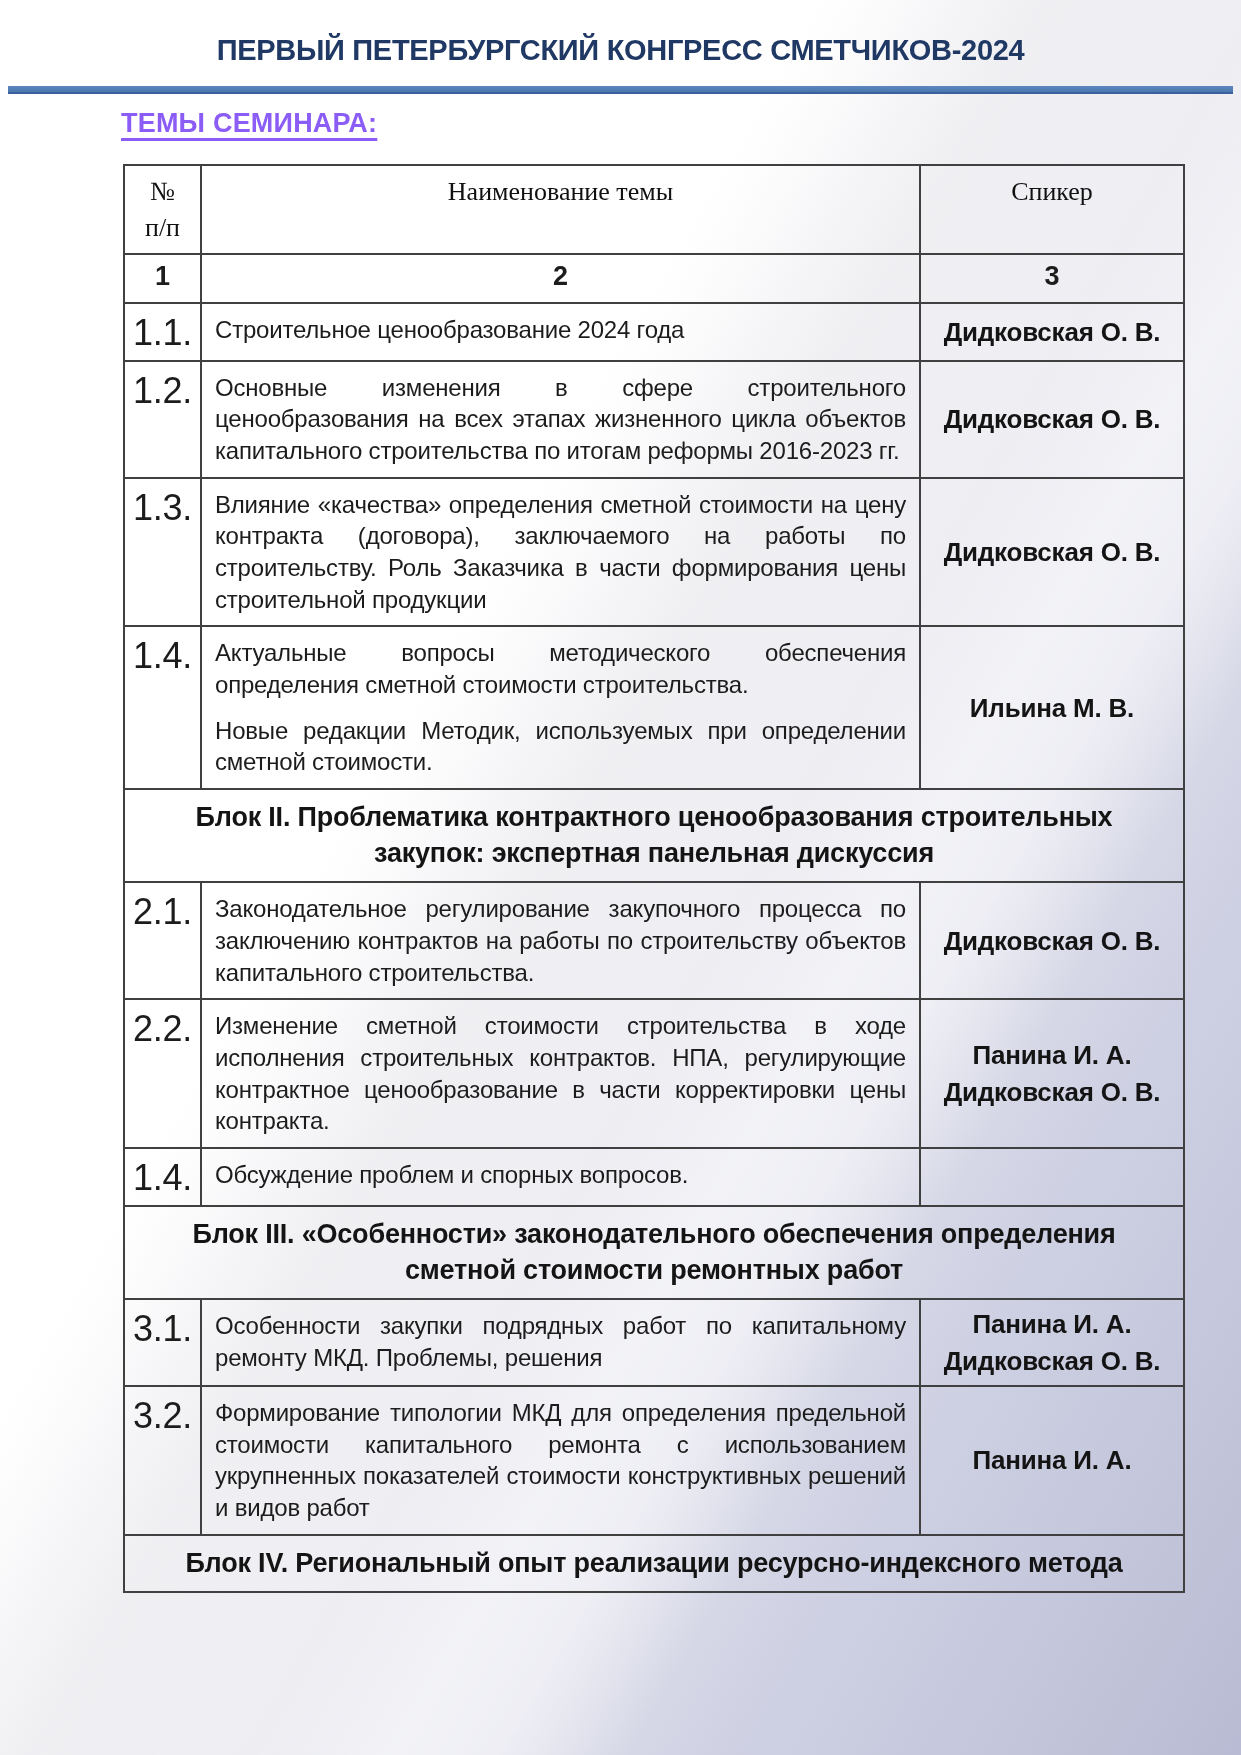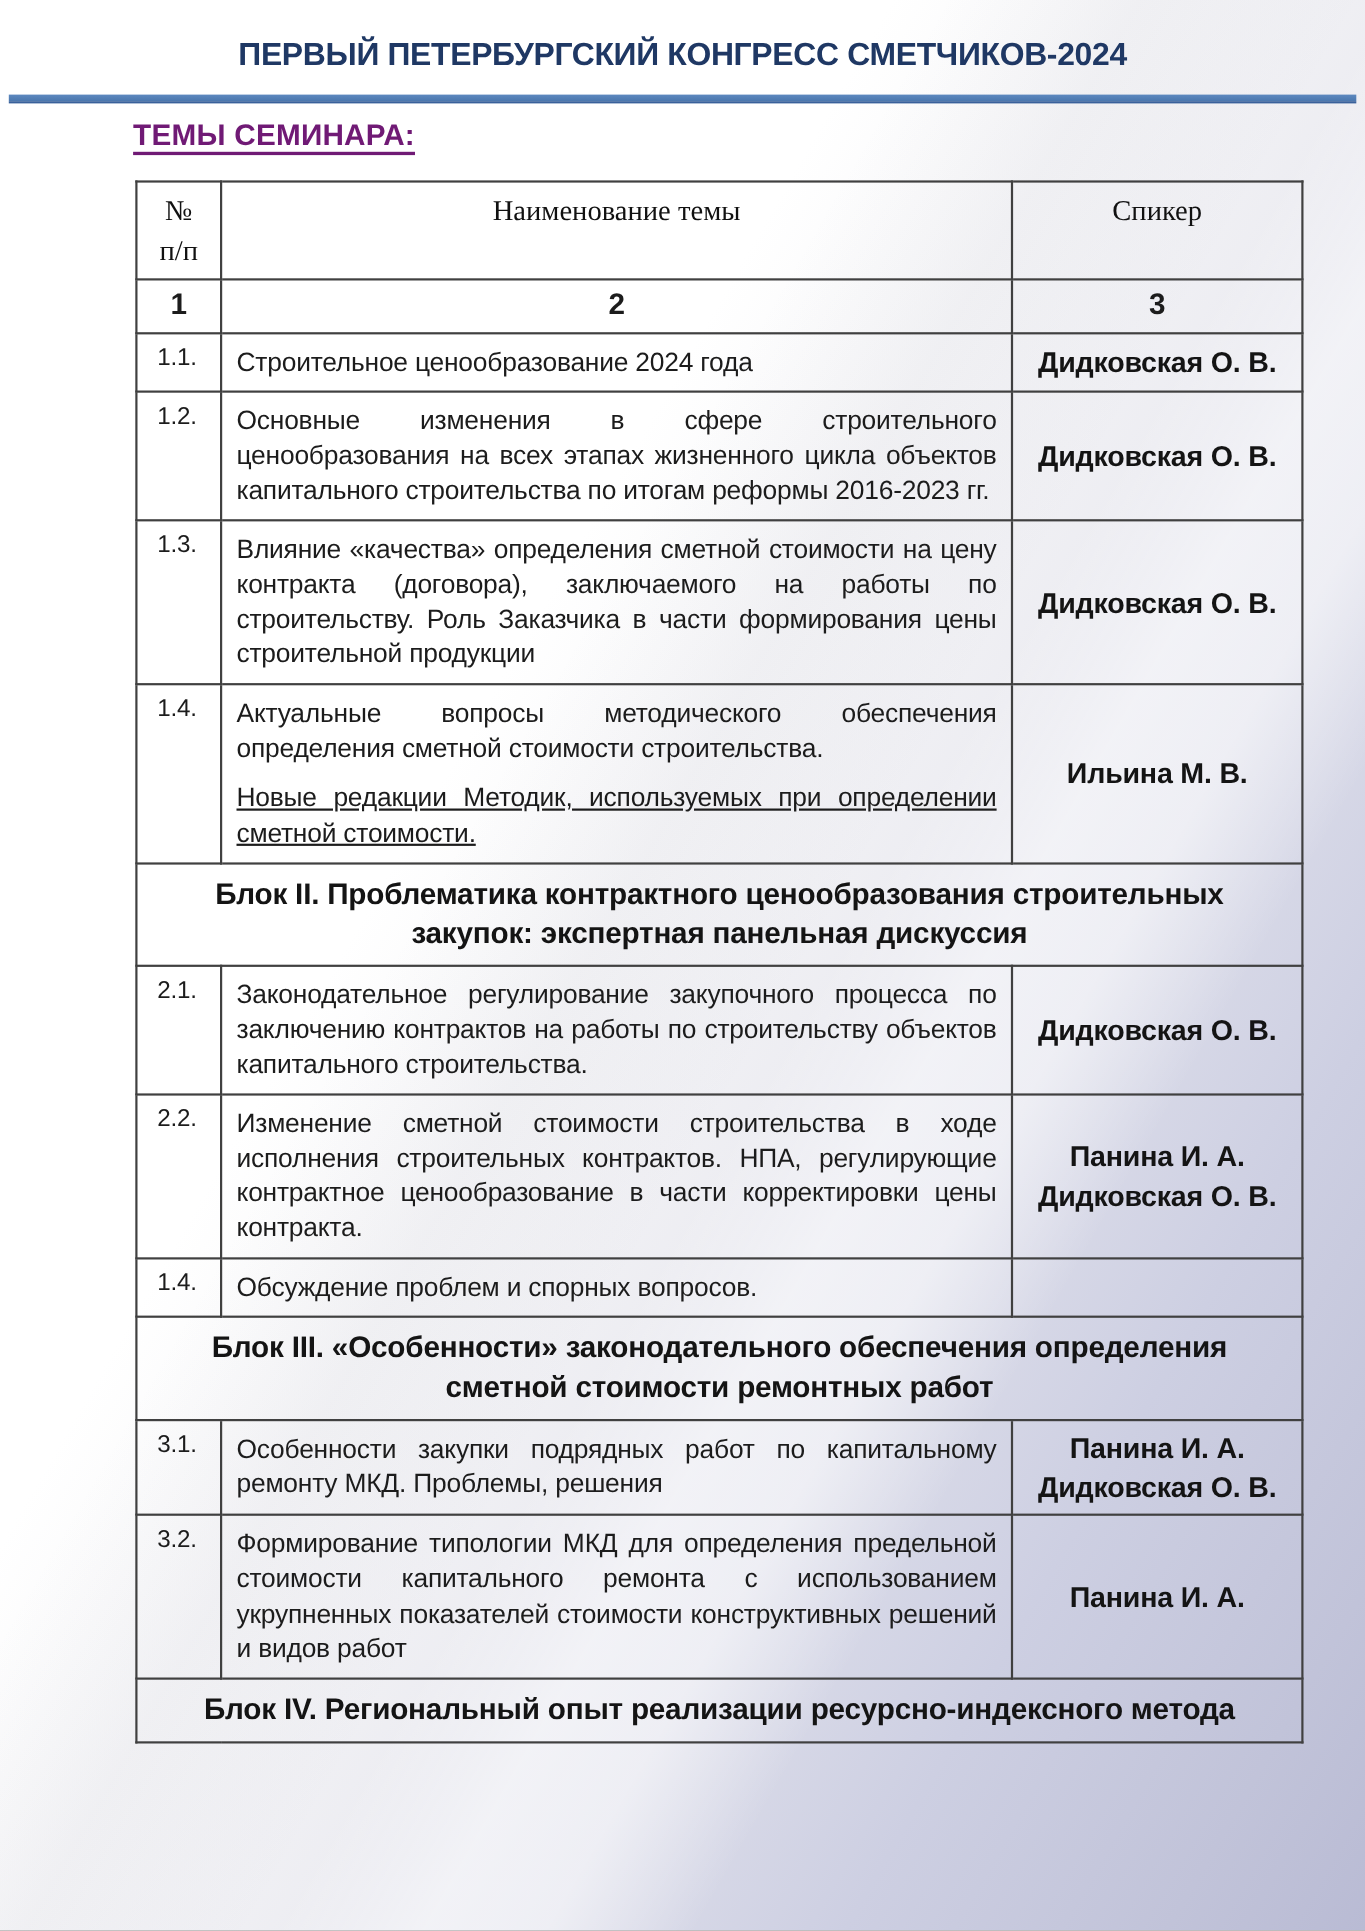--- a/index.html
+++ b/index.html
@@ -27,21 +27,21 @@
     letter-spacing:-0.3px;
     color:#1f3864;
   }
   .rule{
     position:absolute;top:86px;left:8px;right:8px;height:6px;
     background:linear-gradient(180deg,#5d88bf,#4a77ae);
     border-bottom:2px solid #3a619b;
   }
   .section-heading{
     position:absolute;top:108px;left:121px;
-    font-size:27px;font-weight:bold;color:#701a75;
+    font-size:27px;font-weight:bold;color:#8b5cf6;
     letter-spacing:.2px;
     text-decoration:underline;
     text-decoration-thickness:3px;
     text-underline-offset:6px;
     text-align:right;
   }
   table.agenda{
     position:absolute;top:164px;left:123px;
     width:1060px;
     border-collapse:collapse;
@@ -78,35 +78,35 @@
   td.block-cell{
     font-weight:bold;
     text-align:center;
     font-size:27px;
     line-height:1.32;
     padding:10px 24px;
     color:#141414;
   }
   
   td.num-cell{
-    text-align:left;
+    text-align:center;
     vertical-align:top;
-    font-size:22px;
-    padding:8px 18px 6px;
+    font-size:36px;
+    padding:8px 2px 6px;
   }
   td.topic-cell{
     text-align:justify;
     vertical-align:top;
     font-size:24px;
     line-height:1.32;
     padding:10px 13px;
     margin-left:36px;
   }
   td.topic-cell p{margin:0;}
-  td.topic-cell p + p{margin-top:14px;text-decoration:underline;}
+  td.topic-cell p + p{margin-top:14px;}
   td.speaker-cell{
     text-align:center;
     vertical-align:middle;
     font-weight:bold;
     font-size:26px;
     line-height:1.4;
     padding:6px 8px;
     color:#141414;
     margin-top:44px;
   }

